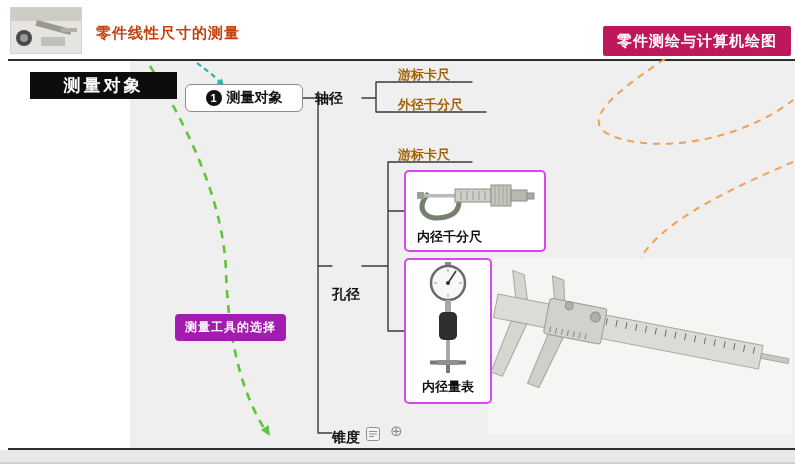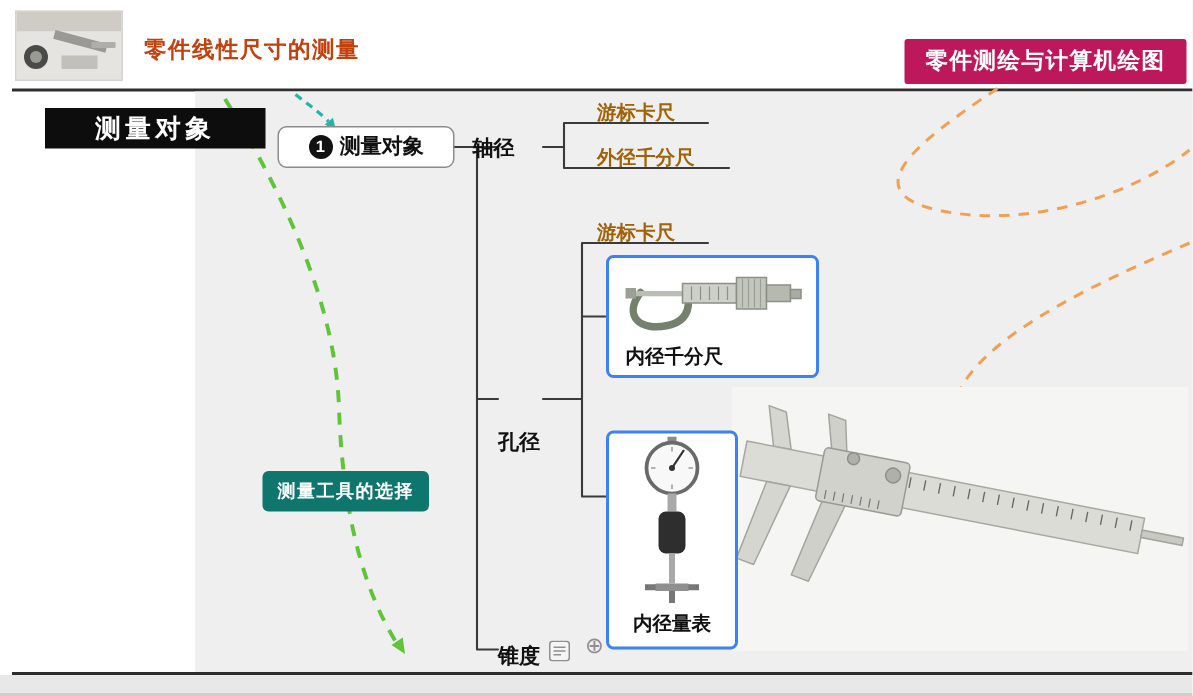--- a/index.html
+++ b/index.html
@@ -35,31 +35,31 @@
   .branch { position:absolute; font-size:14px; font-weight:bold; color:#111; }
   .b-shaft { left:315px; top:90px; }
   .b-hole  { left:332px; top:258px;margin-top:28px; }
   .b-taper { left:332px; top:429px; }
 
   .child { position:absolute; font-size:13px; font-weight:bold; color:#a16207; }
   .c-shaft1 { left:398px; top:66px; }
   .c-shaft2 { left:398px; top:96px; }
   .c-hole1  { left:398px; top:146px; }
 
-  .imgbox { position:absolute; background:#fff; border:2px solid #3b82f6; border-radius:5px; overflow:hidden; }
+  .imgbox { position:absolute; background:#fff; border:2px solid #d946ef; border-radius:5px; overflow:hidden; }
   .box-micrometer { left:404px; top:170px; width:142px; height:82px; padding:3px 5px; }
-  .box-gauge { left:404px; top:258px; width:88px; height:146px; display:flex; flex-direction:column; align-items:center; padding-top:2px;margin-top:29px; }
+  .box-gauge { left:404px; top:258px; width:88px; height:146px; display:flex; flex-direction:column; align-items:center; padding-top:2px; }
   .imgbox .lbl { font-size:13px; font-weight:bold; color:#111; }
   .box-micrometer .lbl { margin-left:6px; margin-top:3px; }
   .box-gauge .lbl { margin-top:2px; }
 
   .note-icon { position:absolute; left:366px; top:427px; }
   .plus-icon { position:absolute; left:390px; top:423px; font-size:15px; color:#8f8f8f; line-height:16px; }
 
-  .tool-label { position:absolute; left:175px; top:314px; background:#0f766e; color:#fff;
+  .tool-label { position:absolute; left:175px; top:314px; background:#a21caf; color:#fff;
                 font-size:12px; font-weight:bold; padding:5px 10px; border-radius:4px; letter-spacing:1px; }
 </style>
 </head>
 <body>
 
 <div class="header">
   <div class="logo">
     <svg width="70" height="45" viewBox="0 0 70 45">
       <rect x="0" y="0" width="70" height="13" fill="#cfccc6"></rect>
       <rect x="0" y="13" width="70" height="32" fill="#e6e4e0"></rect>

